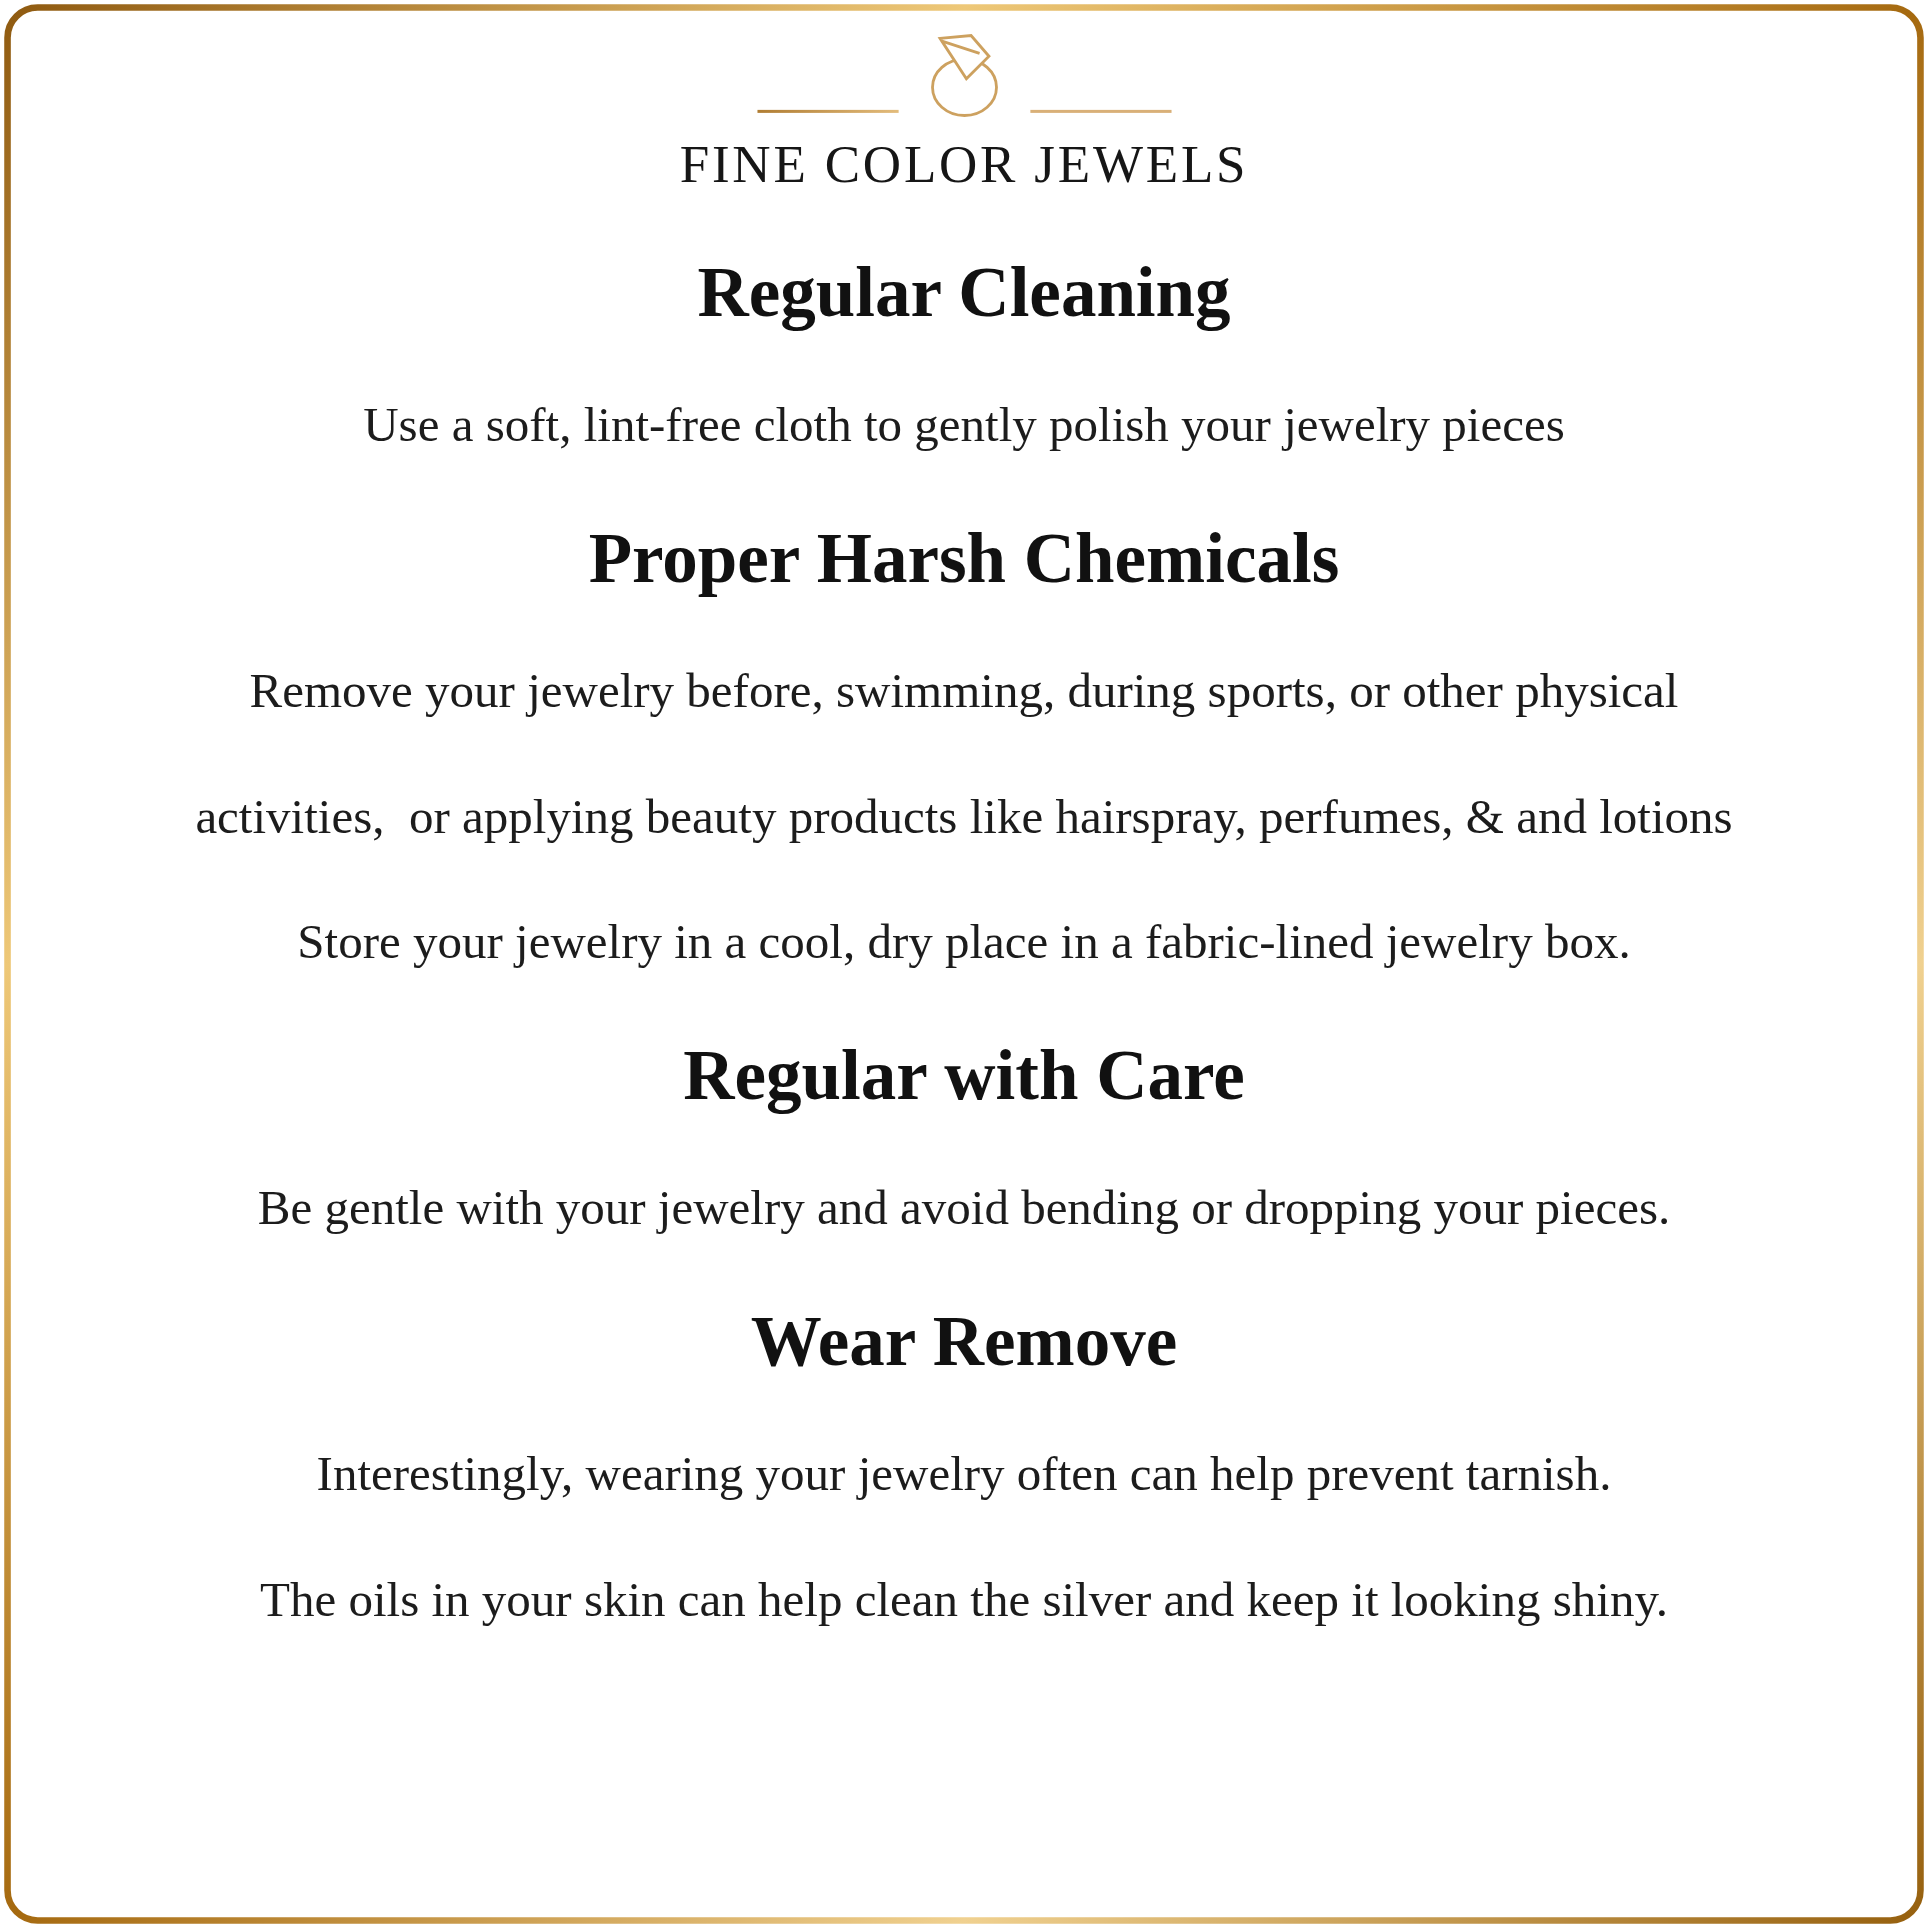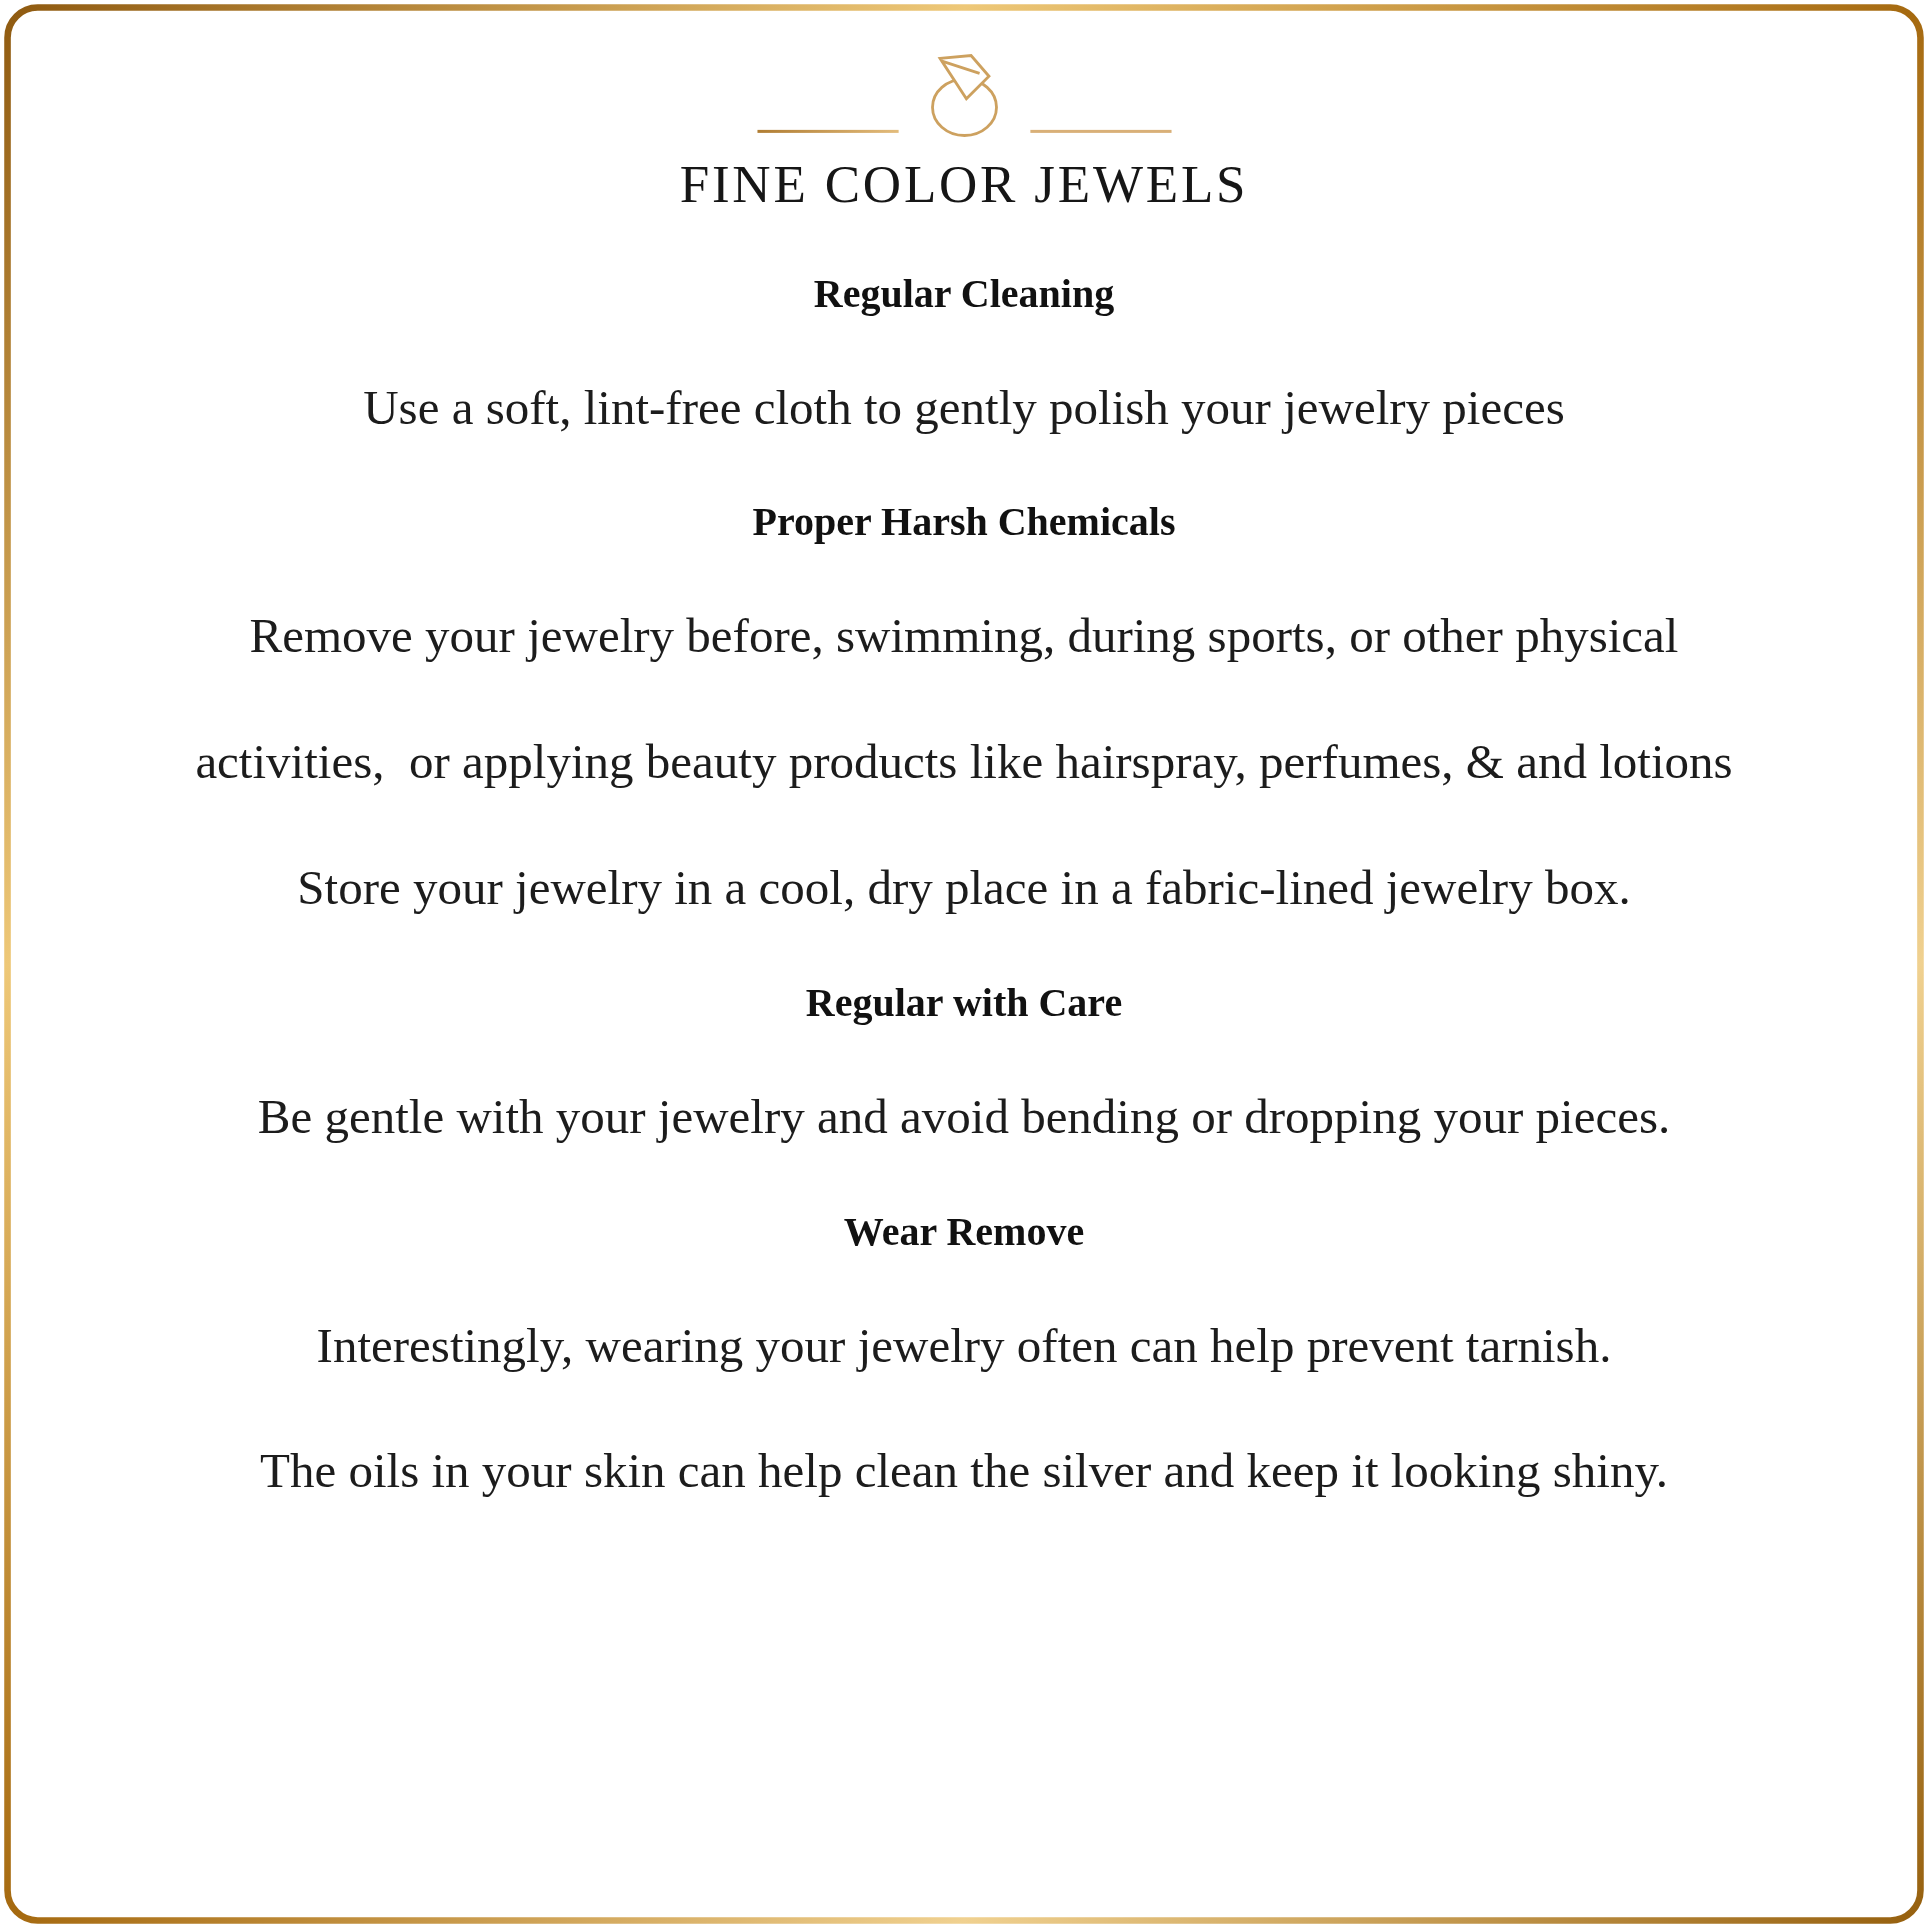--- a/index.html
+++ b/index.html
@@ -10,21 +10,21 @@
     overflow:hidden;
     font-family:"Liberation Serif", serif;
     color:#1a1a1a;
     box-sizing:border-box;
   }
   .border-svg{position:absolute;inset:0;width:1928px;height:1928px;pointer-events:none;}
   .content{
     position:relative;
     width:100%;height:100%;
     display:flex;flex-direction:column;align-items:center;
-    padding-top:44px;box-sizing:border-box;
+    padding-top:24px;box-sizing:border-box;
     text-align:left;
   }
   .logo-row{
     display:flex;align-items:flex-end;justify-content:center;
     height:104px;
   }
   .logo-svg{width:527px;height:104px;display:block;}
   .brand-name{
     margin-top:5.6px;
     font-size:53px;line-height:1.15;
@@ -39,21 +39,21 @@
     color:#0d0d0d;
   }
   .tips{
     margin-top:55px;
     display:flex;flex-direction:column;align-items:center;
     gap:55px;
     width:1751px;
   }
   .tip-heading{
     margin:0;
-    font-size:40px;line-height:1.2;
+    font-size:71px;line-height:1.2;
     font-weight:700;
     color:#111111;
   }
   .line{
     margin:6px;
     font-size:49px;line-height:1.2;
     font-weight:400;
     color:#1c1c1c;
     white-space:pre-wrap;
   }

